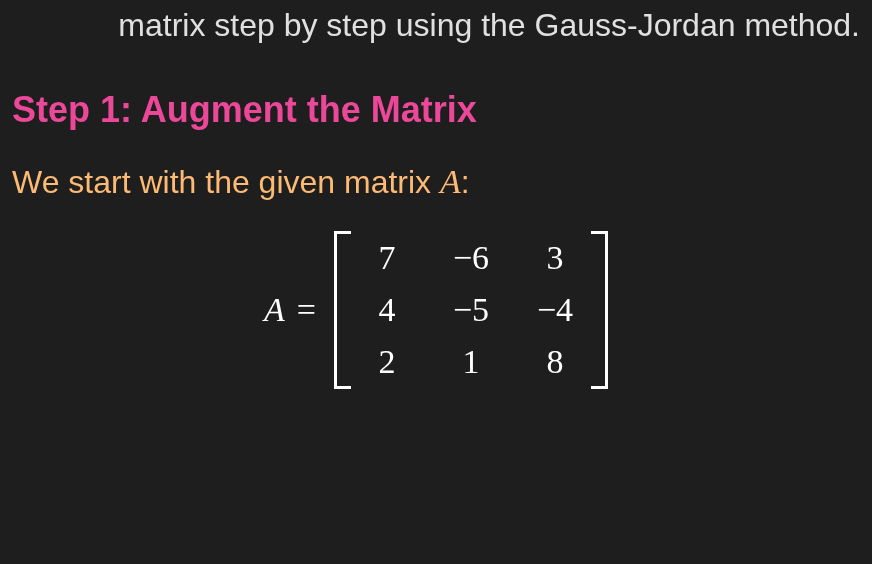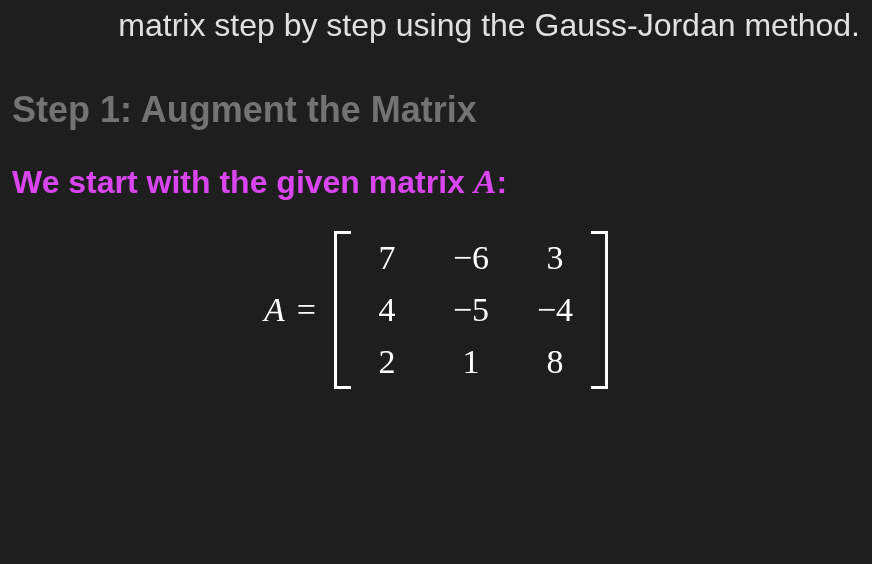--- a/index.html
+++ b/index.html
@@ -20,27 +20,27 @@
       font-size: 32px;
       line-height: 1.6;
       font-weight: 400;
       color: #e0e0e0;
       margin-bottom: 38px;
       text-align: right;
     }
     .step-heading {
       font-size: 36px;
       font-weight: 700;
-      color: #737373;
+      color: #ec4899;
       margin-bottom: 32px;
     }
     .body-text {
       font-size: 32px;
-      font-weight: 700;
-      color: #d946ef;
+      font-weight: 400;
+      color: #fdba74;
       margin-bottom: 30px;
     }
     .math-var {
       font-family: 'Times New Roman', Georgia, serif;
       font-style: italic;
       font-size: 34px;
     }
     .equation-block {
       display: flex;
       align-items: center;

